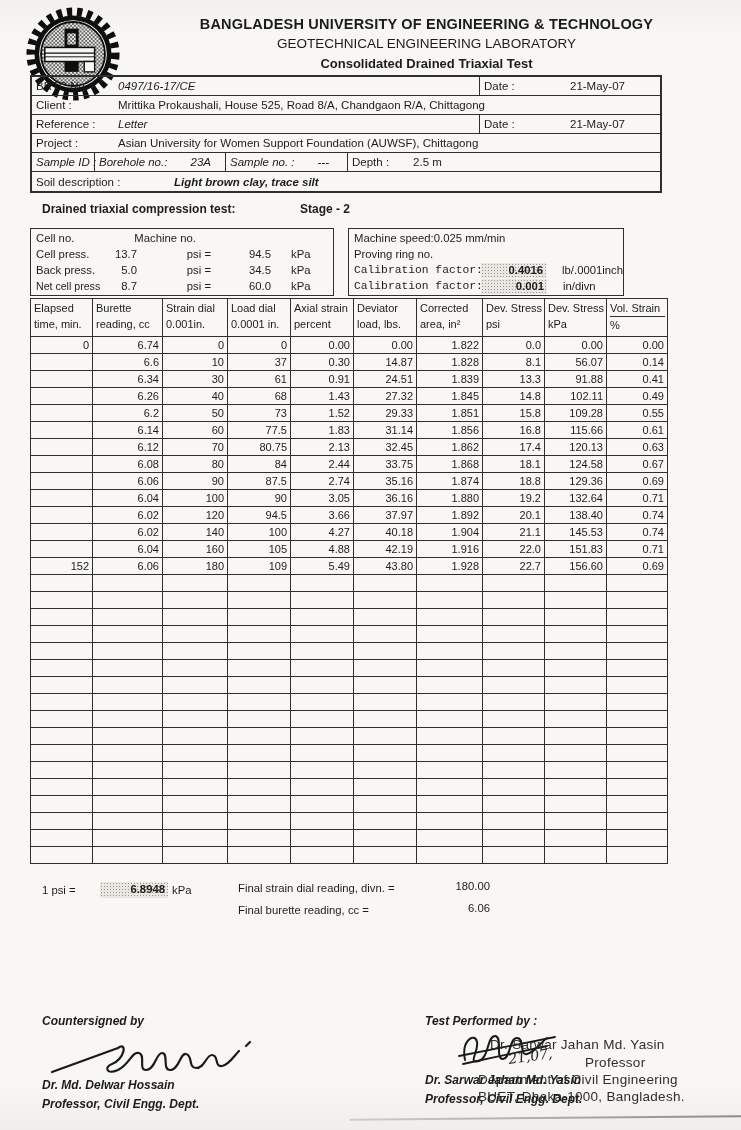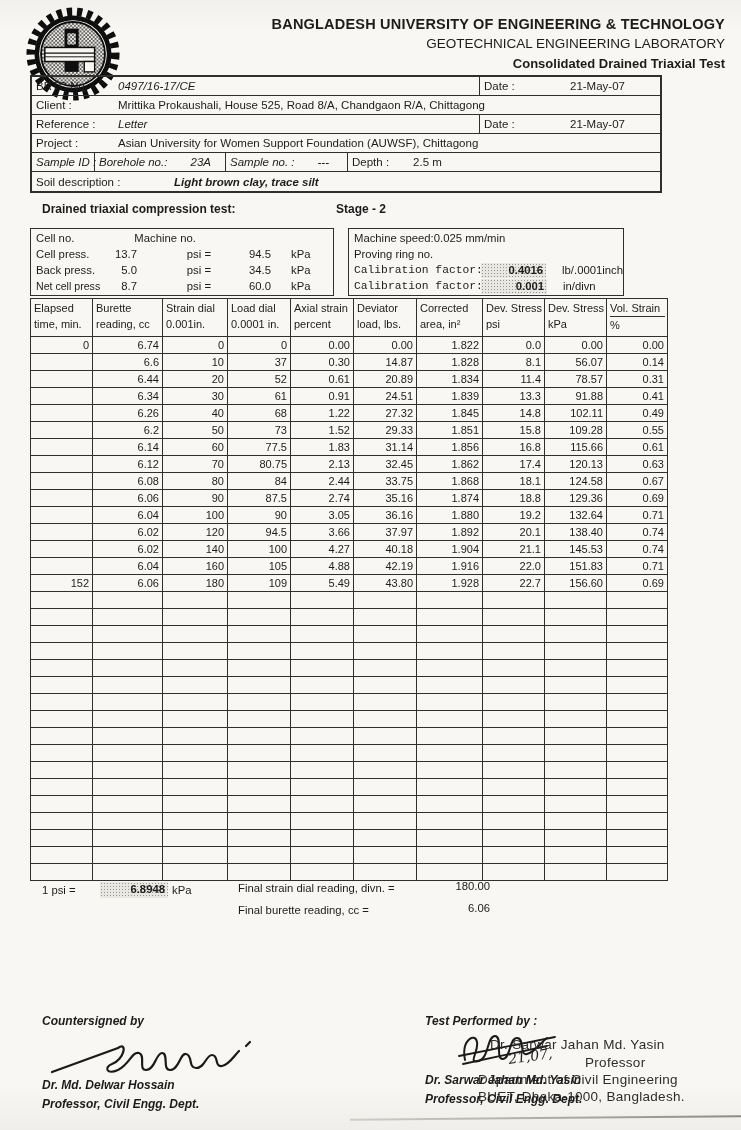--- a/index.html
+++ b/index.html
@@ -7,37 +7,37 @@
   body {
     position: relative;
     font-family: "Liberation Sans", sans-serif;
     color: #1c1c1c;
     background: linear-gradient(180deg, #f1f0ec, #f8f7f3 3%, #f8f7f3 96%, #efeeea);
     overflow: hidden;
   }
   .abs { position: absolute; }
 
   
-  .hdr-text { left: 120px; right: 16px; top: 16px; text-align: right; }
+  .hdr-text { left: 120px; right: 8px; top: 16px; text-align: center; }
   .hdr-l1 { font-size: 14.5px; font-weight: bold; letter-spacing: .2px; margin-bottom: 4px; }
   .hdr-l2 { font-size: 13.5px; margin-bottom: 5px; }
   .hdr-l3 { font-size: 13px; font-weight: bold; }
 
   
   .info { left: 30px; top: 75px; width: 632px; border: 2px solid #2f2f2f; background: transparent; }
   .irow { display: flex; height: 19px; border-bottom: 1.5px solid #2f2f2f; font-size: 11.5px; align-items: center; }
   .irow:last-child { border-bottom: none; }
   .icell { height: 100%; display: flex; align-items: center; padding: 0 4px; white-space: nowrap; }
   .br { border-right: 1.5px solid #2f2f2f; font-style: italic; }
   .grow { flex: 1 1 auto; }
   .val-ital { font-style: italic; }
 
   
   .stage-line { left: 42px; top: 202px; font-size: 12px; font-weight: bold; }
-  .stage-val  { left: 300px; top: 202px; font-size: 12px; font-weight: bold; margin-left: 36px; }
+  .stage-val  { left: 300px; top: 202px; font-size: 12px; font-weight: bold; }
 
   
   .mbox-l { left: 30px; top: 228px; width: 304px; height: 68px; border: 1.6px solid #2f2f2f; padding-top: 1px; }
   .mbox-r { left: 348px; top: 228px; width: 276px; height: 68px; border: 1.6px solid #2f2f2f; padding-top: 1px; }
   .mrow { display: flex; height: 16px; font-size: 11.3px; align-items: center; }
   .mc-label { width: 70px; padding-left: 5px; }
   .mc-v1 { width: 36px; text-align: right; }
   .mc-eq { width: 74px; text-align: right; }
   .mc-v2 { width: 60px; text-align: right; }
   .mc-unit { padding-left: 20px; }
@@ -276,48 +276,36 @@
           <td>37</td>
           <td>0.30</td>
           <td>14.87</td>
           <td>1.828</td>
           <td>8.1</td>
           <td>56.07</td>
           <td>0.14</td>
         </tr>
         <tr>
           <td></td>
-          <td>6.44</td>
-          <td>20</td>
-          <td>52</td>
-          <td>0.61</td>
-          <td>20.89</td>
-          <td>1.834</td>
-          <td>11.4</td>
-          <td>78.57</td>
-          <td>0.31</td>
-        </tr>
-        <tr>
-          <td></td>
           <td>6.34</td>
           <td>30</td>
           <td>61</td>
           <td>0.91</td>
           <td>24.51</td>
           <td>1.839</td>
           <td>13.3</td>
           <td>91.88</td>
           <td>0.41</td>
         </tr>
         <tr>
           <td></td>
           <td>6.26</td>
           <td>40</td>
           <td>68</td>
-          <td>1.22</td>
+          <td>1.43</td>
           <td>27.32</td>
           <td>1.845</td>
           <td>14.8</td>
           <td>102.11</td>
           <td>0.49</td>
         </tr>
         <tr>
           <td></td>
           <td>6.2</td>
           <td>50</td>

